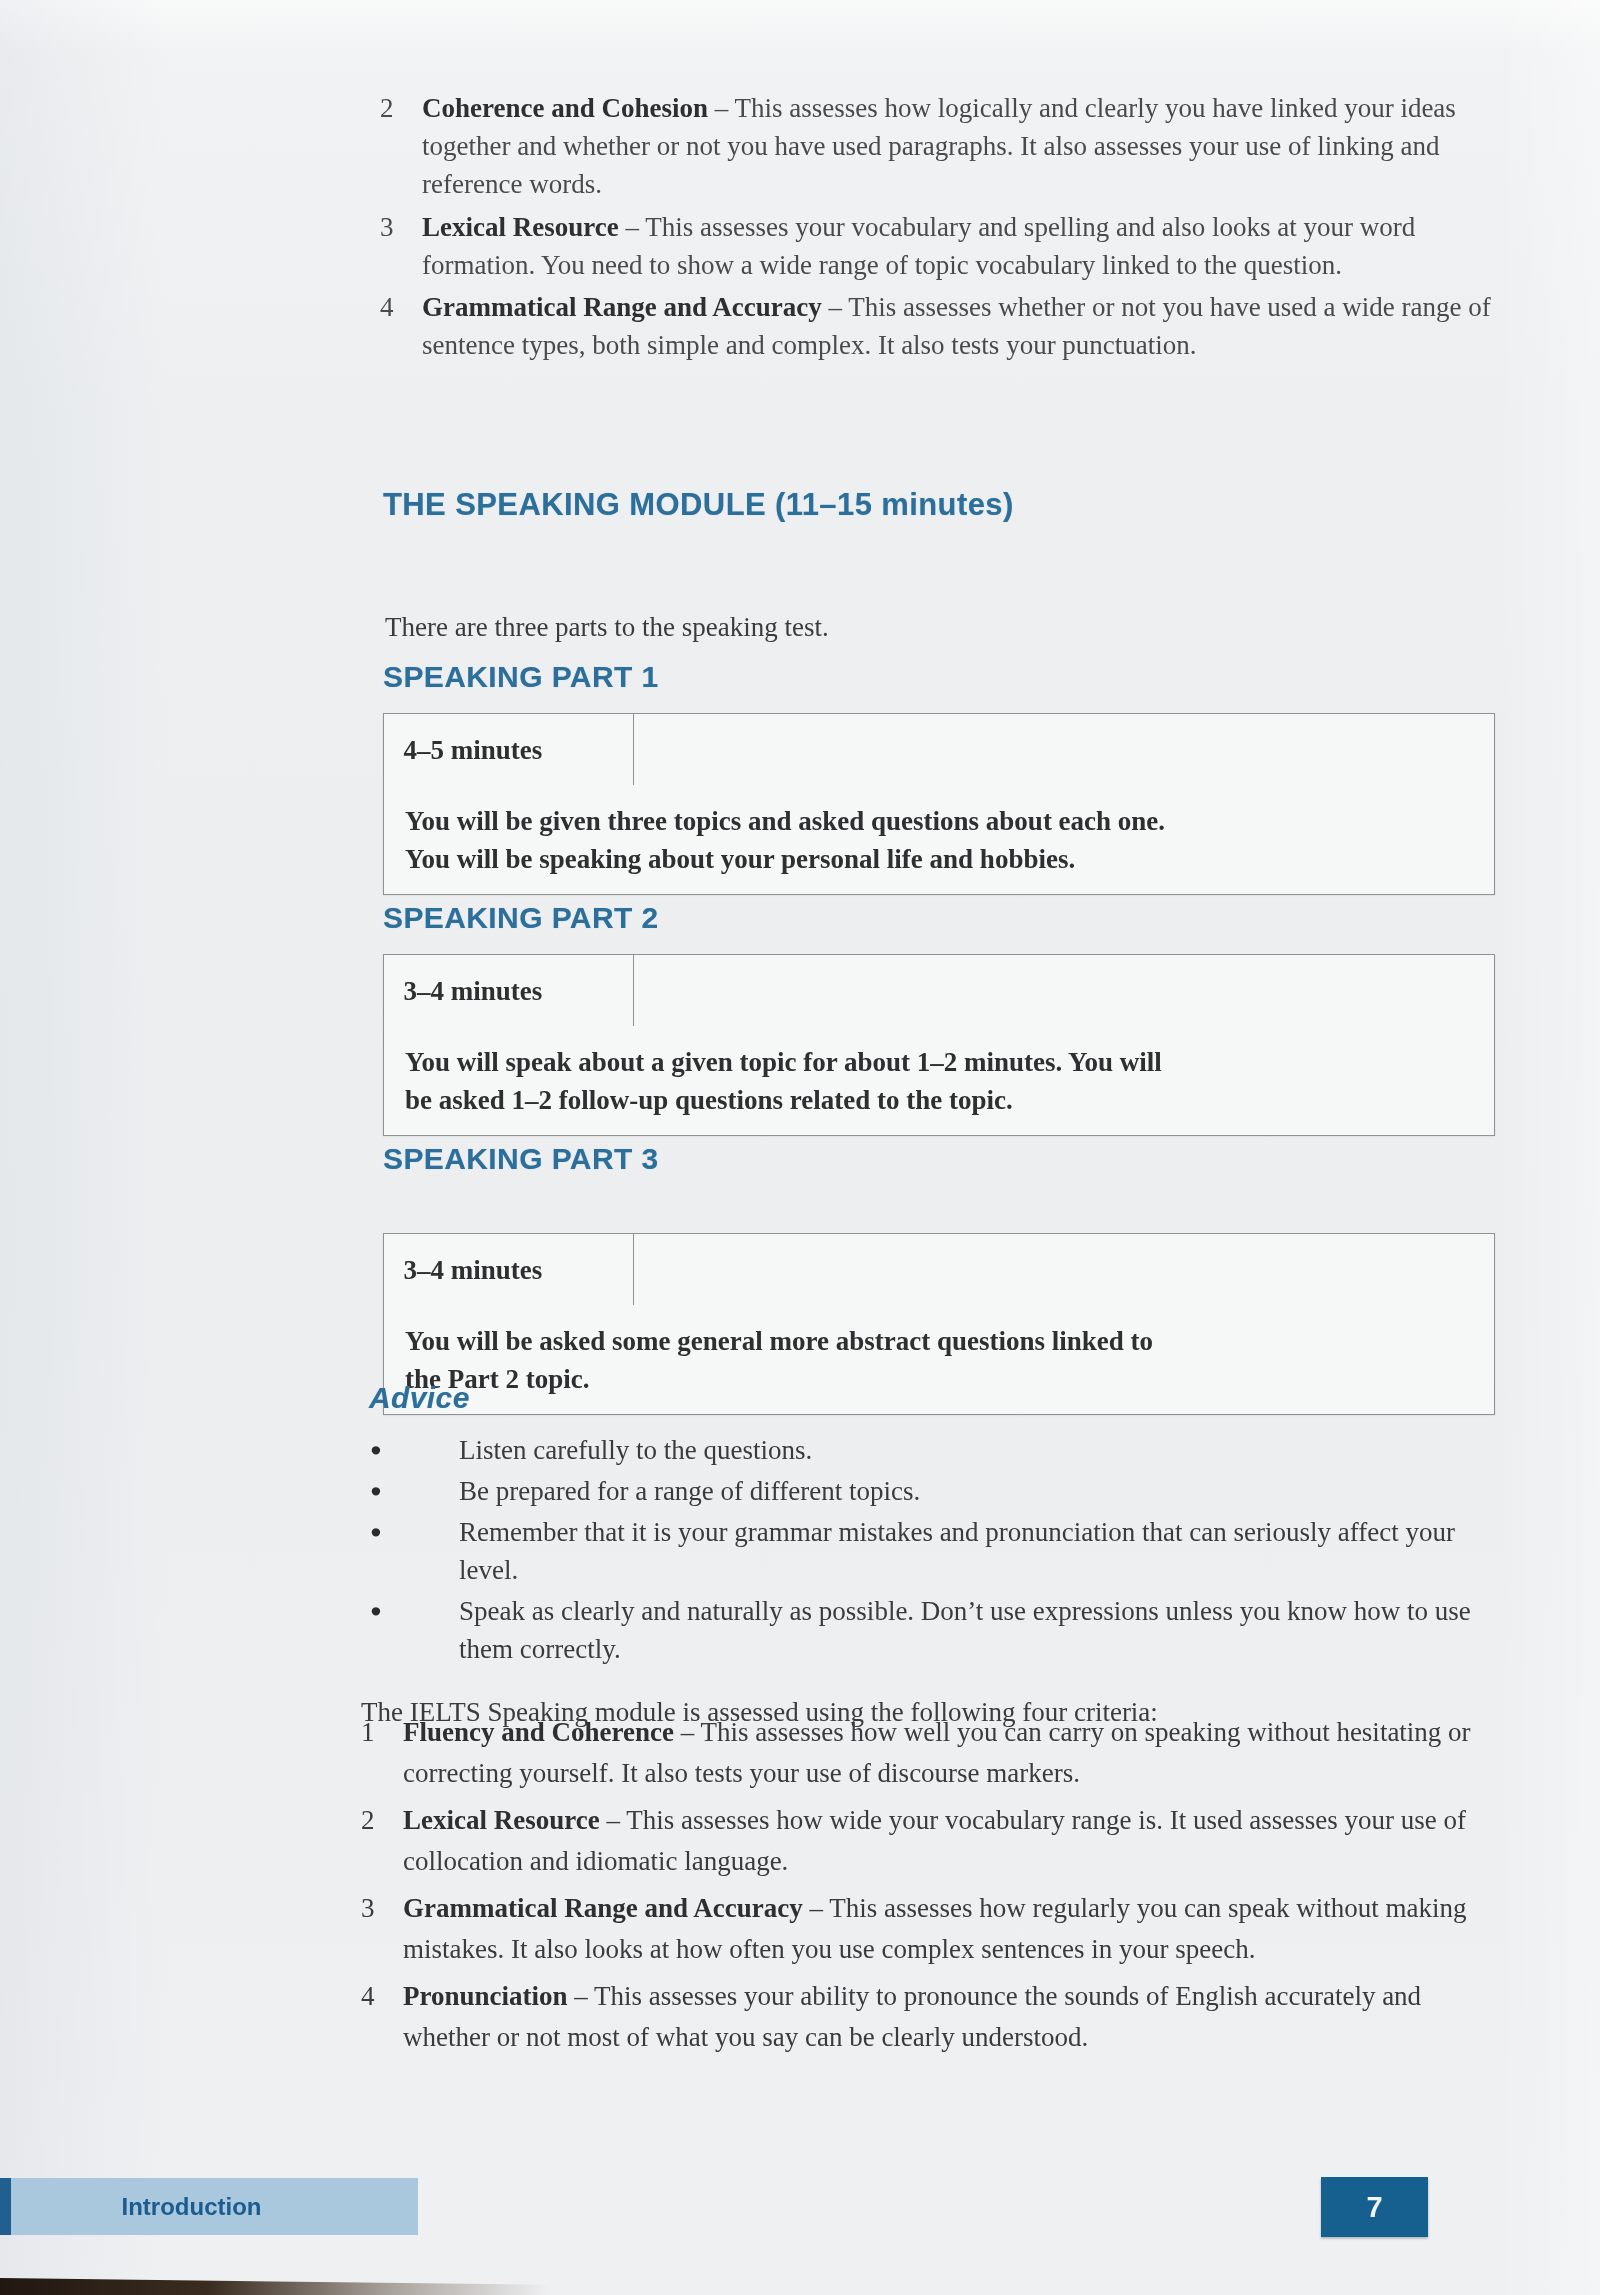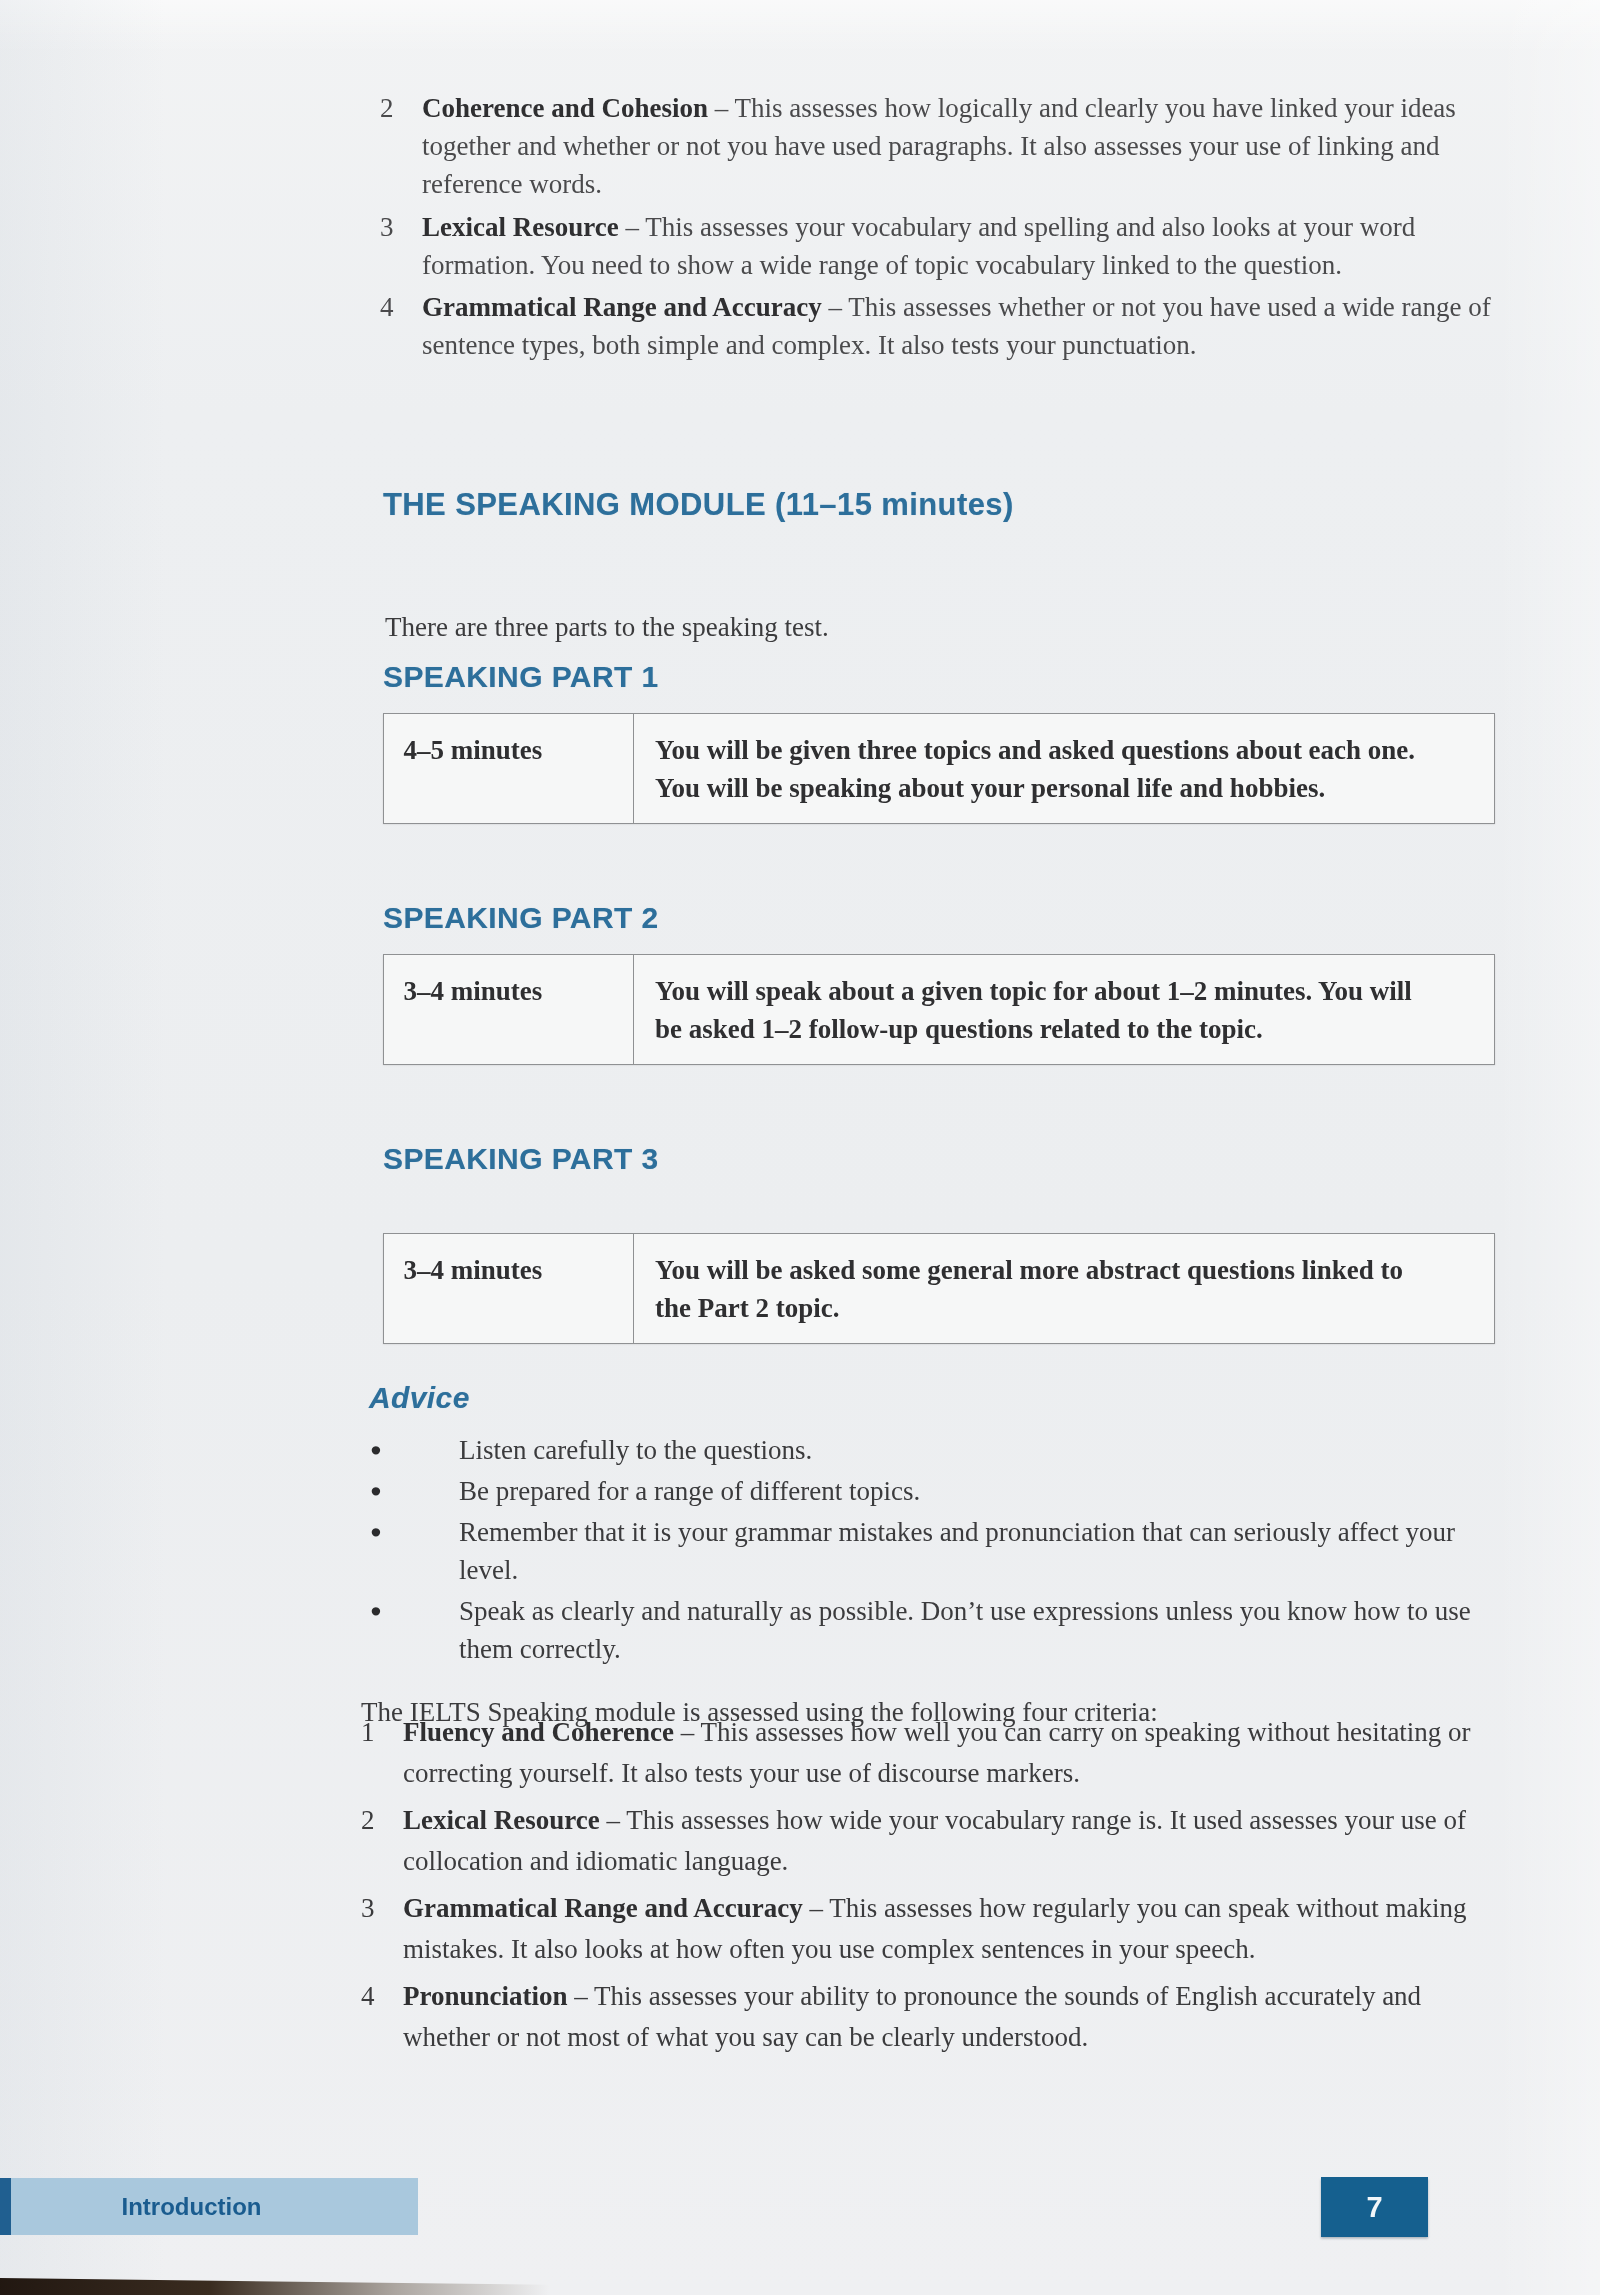--- a/index.html
+++ b/index.html
@@ -50,20 +50,21 @@
   .criteria-list{font-size:27px;line-height:41px;}
   .criteria-list .num-item{margin-bottom:6px;}
 
   
   .spk-table{
     width:1112px;
     border:1.5px solid #8f9193;
     background:#f6f7f7;
     display:flex;
     box-shadow:0 0.8px 1.5px rgba(120,120,125,.25);
+    flex-direction:column;
   }
   .spk-table .cell-time{
     width:250px;flex:none;
     border-right:1.5px solid #8f9193;
     padding:16.5px 15px 16.5px 19.6px;
     font-weight:bold;font-size:27px;line-height:38px;color:#2f2f31;
   }
   .spk-table .cell-desc{
     flex:1;
     padding:16.5px 22.6px 16.5px 21px;

